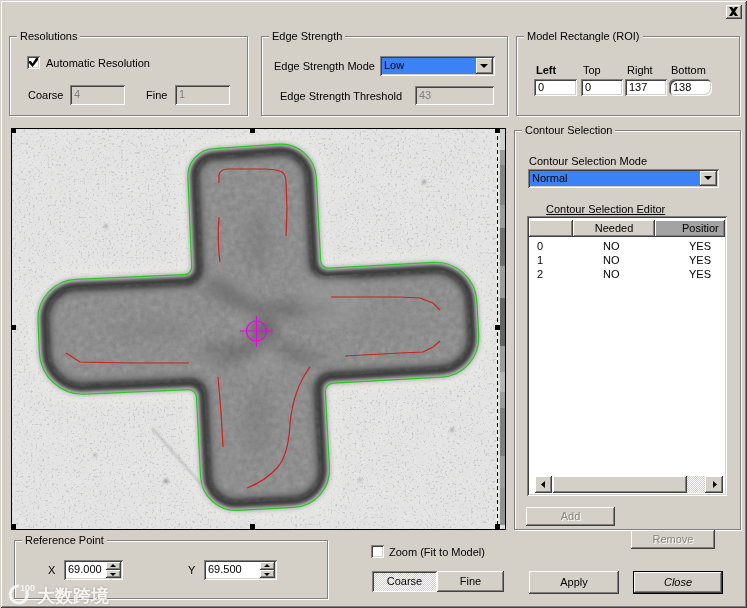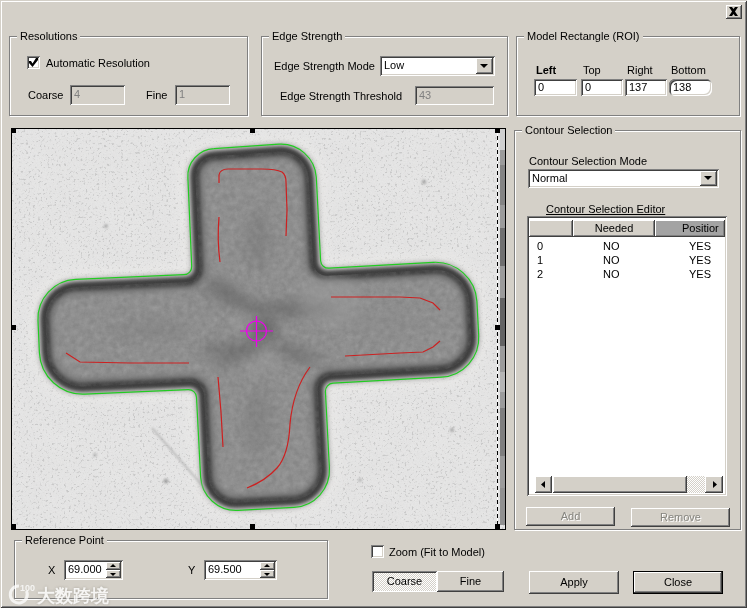--- a/index.html
+++ b/index.html
@@ -26,30 +26,30 @@
   box-shadow:inset 1px 1px 0 #808080, inset -1px -1px 0 #ffffff,
              inset 2px 2px 0 #404040, inset -2px -2px 0 #d4d0c8;
   font-size:11px;padding:3px 0 0 4px;}
 .edit.dis{background:#d4d0c8;color:#808080;}
 .btn{position:absolute;background:#d4d0c8;box-sizing:border-box;
   box-shadow:inset -1px -1px 0 #404040, inset 1px 1px 0 #ffffff,
              inset -2px -2px 0 #808080, inset 2px 2px 0 #d4d0c8;
   text-align:center;font-size:11px;}
 .btn.def{box-shadow:inset 0 0 0 1px #000,
   inset -2px -2px 0 #404040, inset 2px 2px 0 #ffffff,
-  inset -3px -3px 0 #808080, inset 3px 3px 0 #d4d0c8;}
+  inset -3px -3px 0 #808080, inset 3px 3px 0 #d4d0c8;font-style:italic;}
 .btn.dis{color:#86857f;text-shadow:1px 1px 0 #ffffff;}
 .btn.pressed{box-shadow:inset 1px 1px 0 #808080, inset -1px -1px 0 #ffffff,
   inset 2px 2px 0 #404040;
   background-image:conic-gradient(#ffffff 25%,#d4d0c8 0 50%,#ffffff 0 75%,#d4d0c8 0);
   background-size:2px 2px;}
 .cb{position:absolute;width:13px;height:13px;background:#fff;box-sizing:border-box;
   box-shadow:inset 1px 1px 0 #808080, inset -1px -1px 0 #ffffff,
              inset 2px 2px 0 #404040, inset -2px -2px 0 #d4d0c8;}
-.combo{position:absolute;background:#ffffff;box-sizing:border-box;
+.combo{position:absolute;background:#3b82f6;box-sizing:border-box;
   box-shadow:inset 1px 1px 0 #808080, inset -1px -1px 0 #ffffff,
              inset 2px 2px 0 #404040, inset -2px -2px 0 #d4d0c8;
   font-size:11px;}
 .combo .txt{position:absolute;left:4px;top:3px;}
 .drop{position:absolute;top:2px;right:2px;width:17px;bottom:2px;background:#d4d0c8;
   box-shadow:inset -1px -1px 0 #404040, inset 1px 1px 0 #ffffff,
              inset -2px -2px 0 #808080, inset 2px 2px 0 #d4d0c8;}
 .arrdn{position:absolute;left:4px;top:6px;width:0;height:0;
   border-left:4px solid transparent;border-right:4px solid transparent;
   border-top:4px solid #000;}
@@ -147,21 +147,21 @@
           <path d="M5,0 L5,7 L1,3.5 Z" fill="#000"></path>
         </svg></div>
     <div class="btn" style="left:23px;top:0;width:134px;height:17px;"></div>
     <div style="position:absolute;left:157px;top:0;width:18px;height:17px;background-image:conic-gradient(#ffffff 25%,#d4d0c8 0 50%,#ffffff 0 75%,#d4d0c8 0);background-size:2px 2px;"></div>
     <div class="btn" style="left:175px;top:0;width:18px;height:17px;"><svg width="7" height="7" viewBox="0 0 7 7" style="margin-top:5px;">
           <path d="M2,0 L2,7 L6,3.5 Z" fill="#000"></path>
         </svg></div>
   </div>
 
   <div class="btn dis" style="left:526px;top:507px;width:89px;height:19px;line-height:19px;">Add</div>
-  <div class="btn dis" style="left:631px;top:508px;width:99px;height:19px;line-height:19px;">Remove</div>
+  <div class="btn dis" style="left:631px;top:530px;width:84px;height:19px;line-height:19px;">Remove</div>
 
   <div class="grp" style="left:14px;top:540px;width:312px;height:57px;">
     <span class="gl">Reference Point</span>
   </div>
   <span class="lab" style="left:48px;top:564px;">X</span>
   <div class="edit" style="left:64px;top:560px;width:59px;height:20px;">69.000
     <div class="spinbtn spup">
         <div class="tri-up"></div>
       </div>
     <div class="spinbtn spdn">

